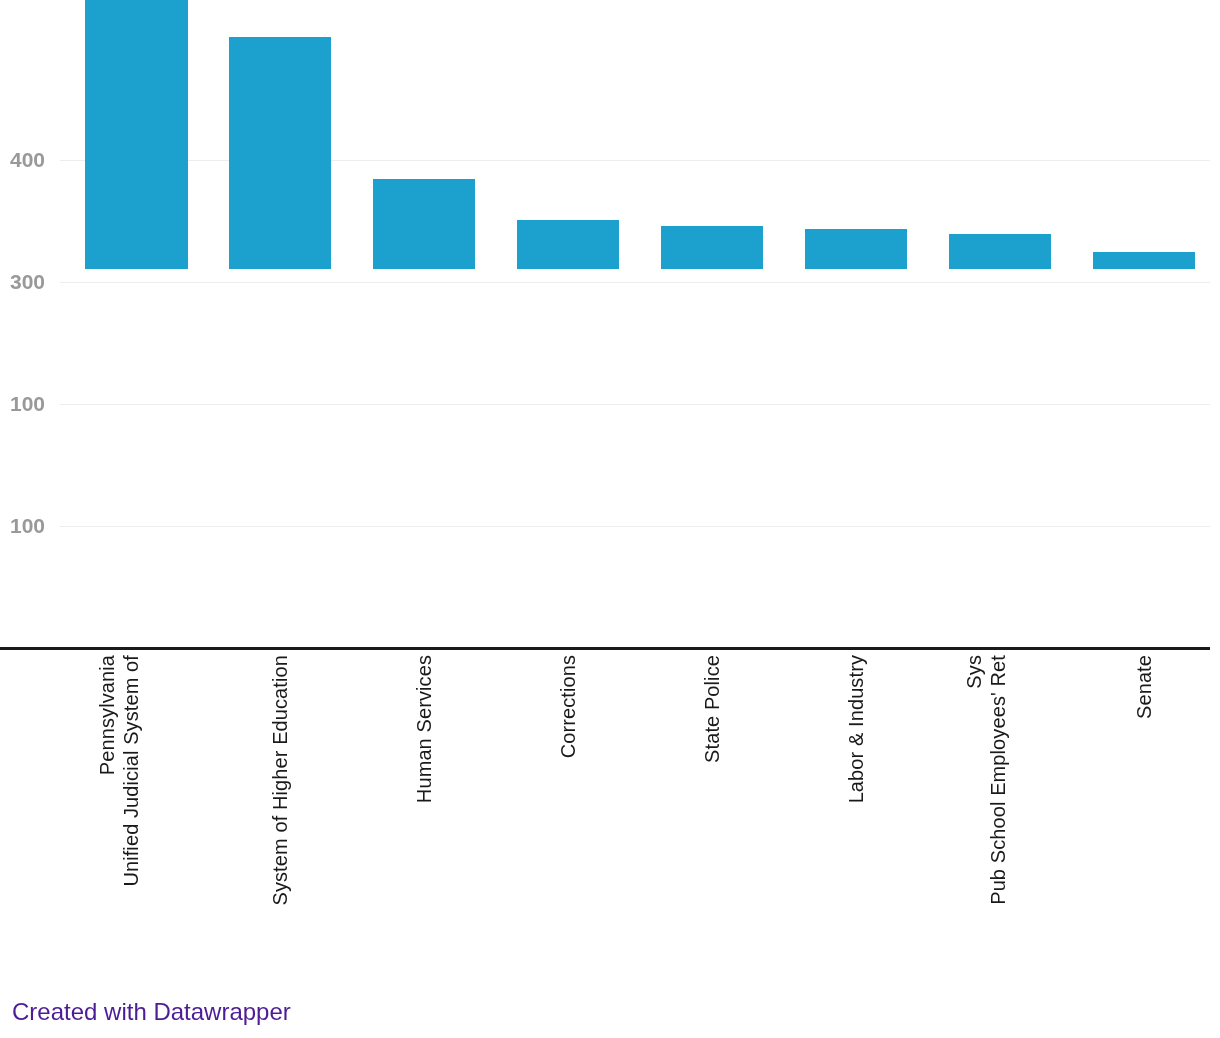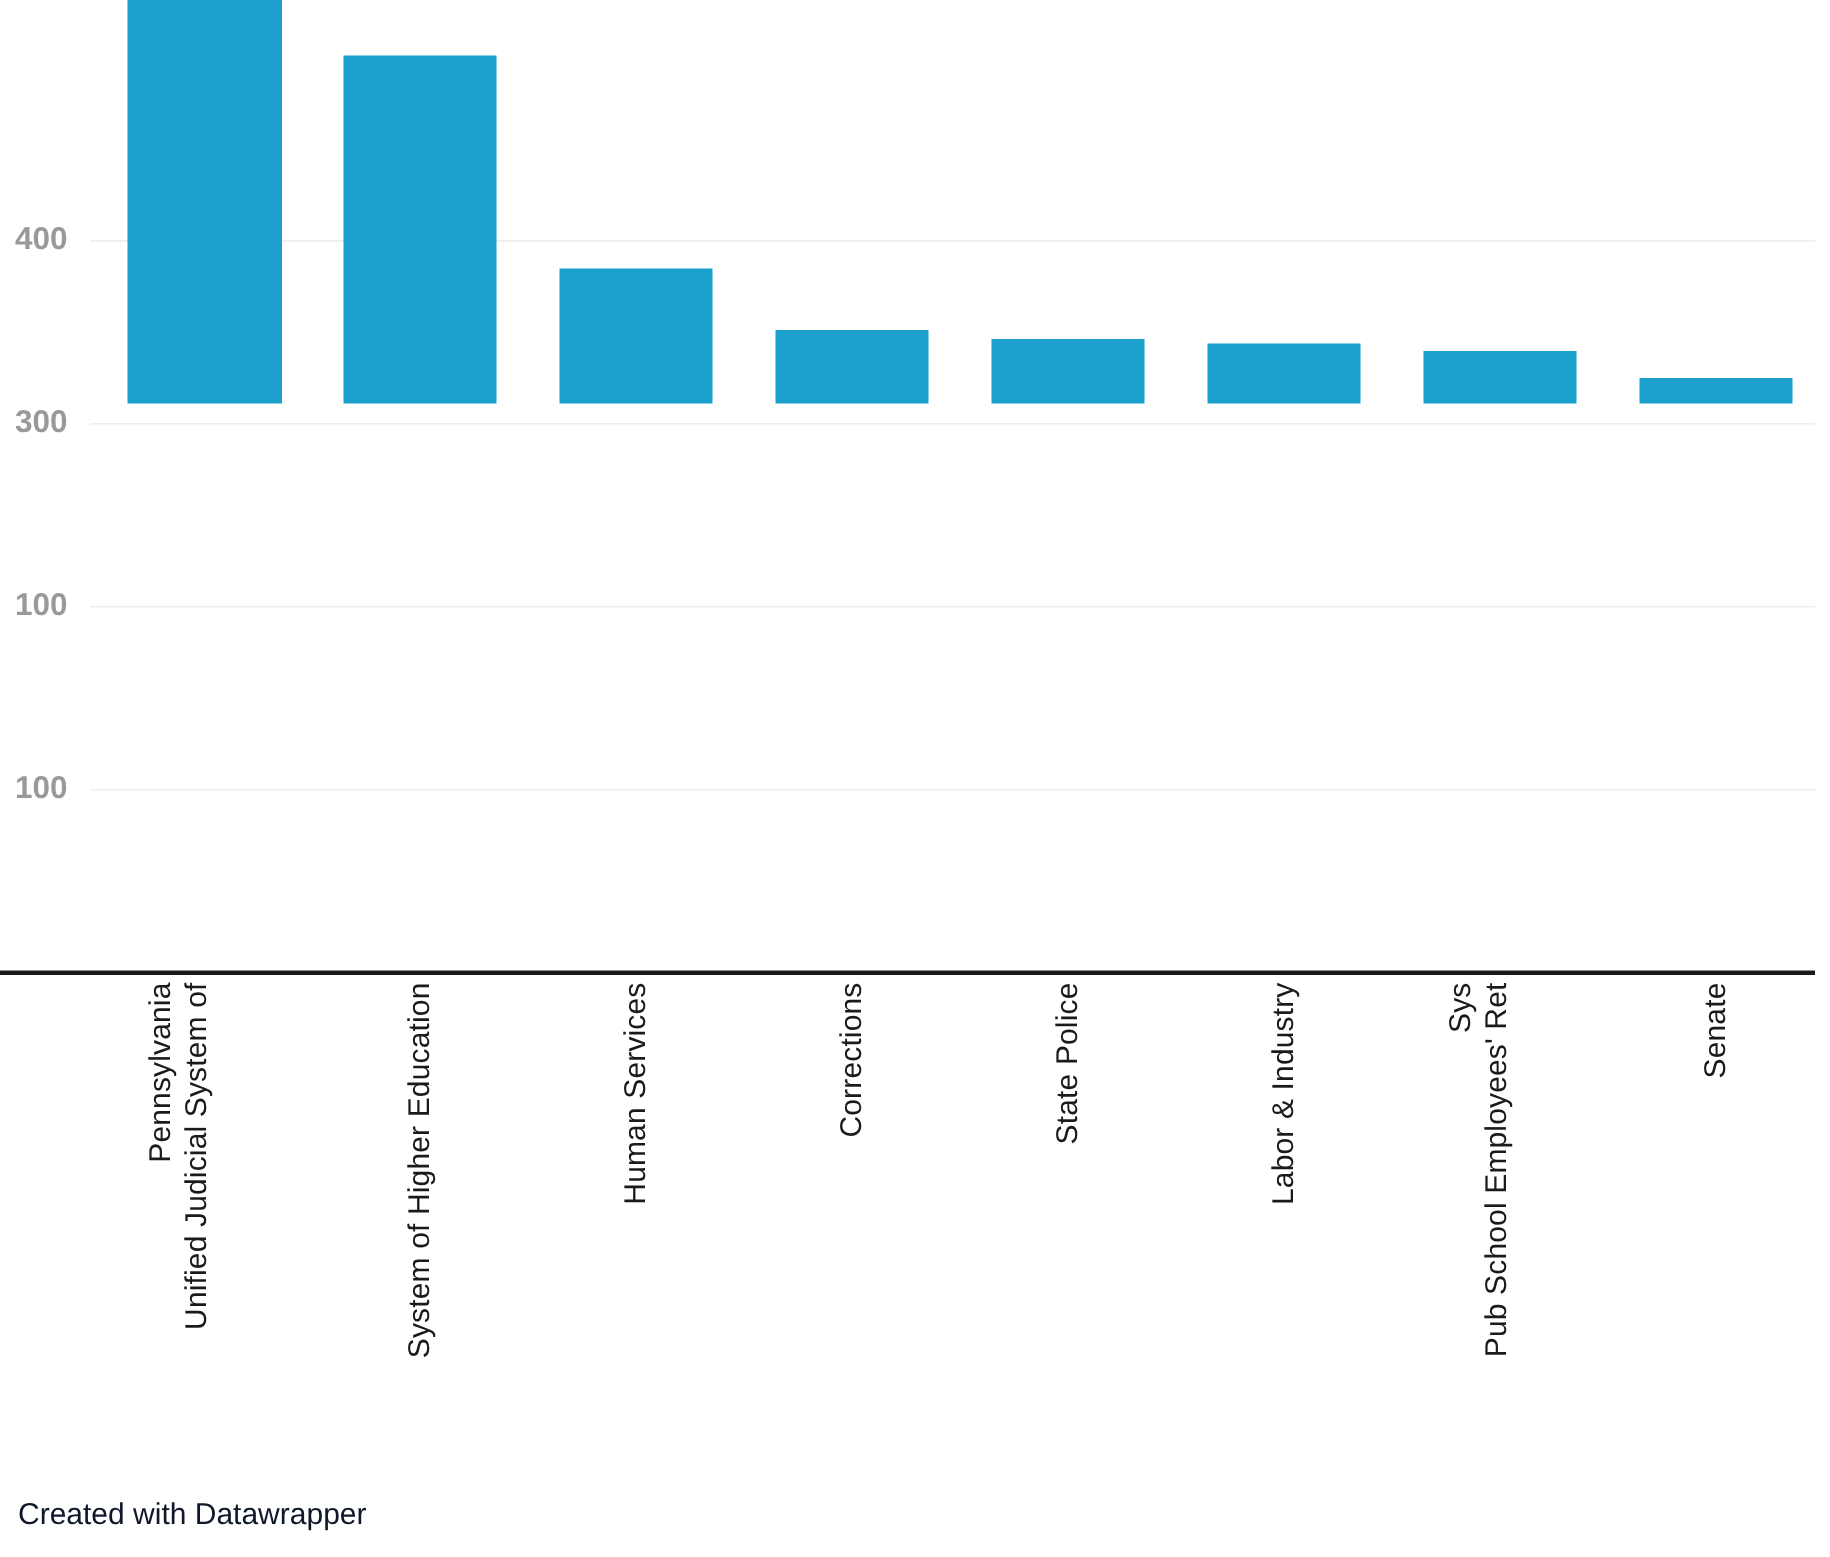--- a/index.html
+++ b/index.html
@@ -99,22 +99,22 @@
     line-height: 24px;
     white-space: nowrap;
     letter-spacing: 0.1px;
   }
 
   
   #footer {
     position: absolute;
     left: 12px;
     top: 1000px;
-    font-size: 20px;
-    color: #0f172a;
+    font-size: 24px;
+    color: #4c1d95;
     line-height: 1;
   }
 </style>
 </head>
 <body>
 
 <div id="chart-root">
 
   <div id="plot-area">
 

